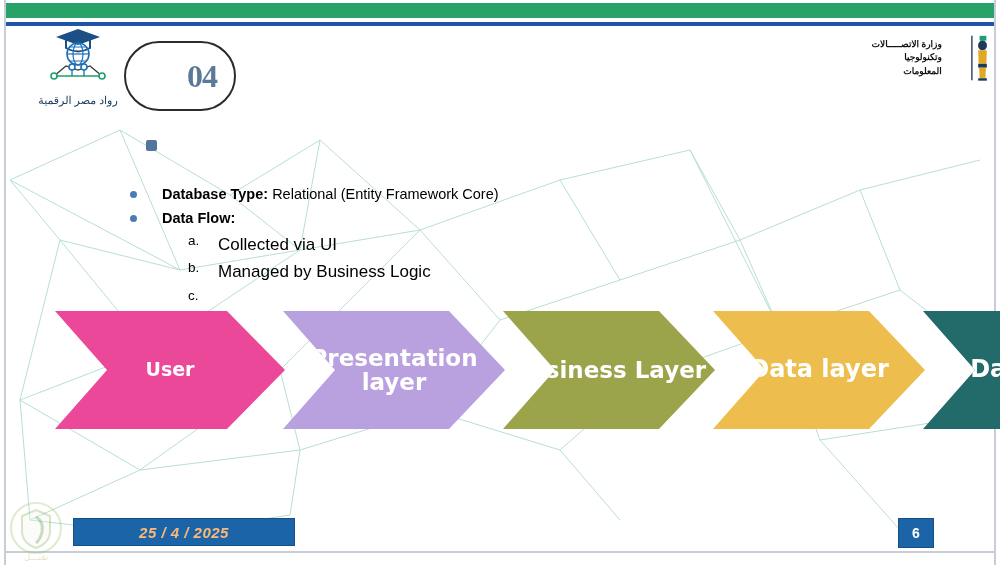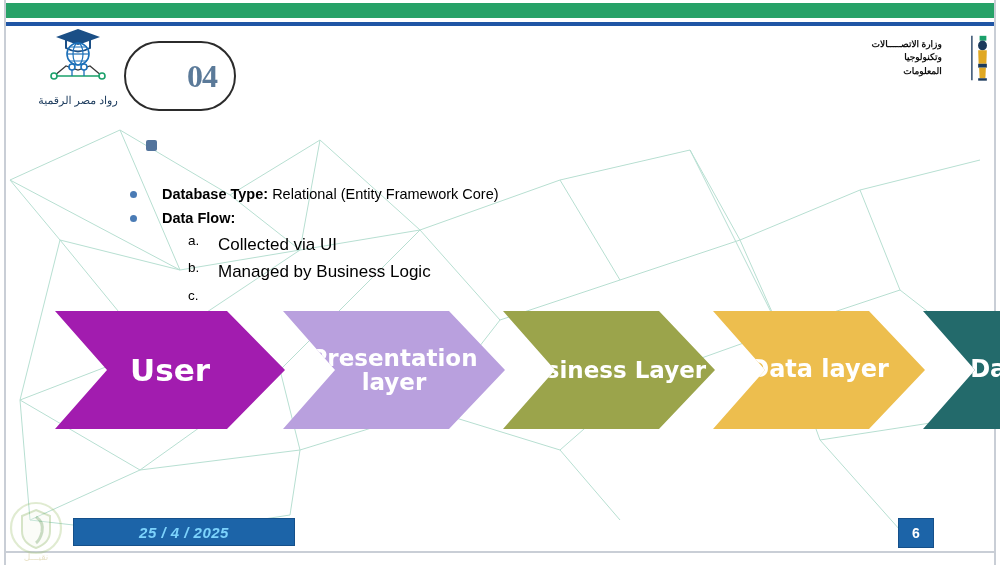--- a/index.html
+++ b/index.html
@@ -157,21 +157,21 @@
   
   .date-bar {
     position: absolute; left: 73px; top: 518px;
     width: 222px; height: 28px;
     background: #1c64a8;
     border: 1px solid #15508a;
     display: flex; align-items: center; justify-content: center;
     box-sizing: border-box;
   }
   .date-text {
-    color: #7dd3fc; font-size: 15px; font-style: italic;
+    color: #fdba74; font-size: 15px; font-style: italic;
     font-weight: bold; letter-spacing: 0.5px;
   }
   .page-box {
     position: absolute; left: 898px; top: 518px;
     width: 36px; height: 30px;
     background: #1c64a8;
     border: 1px solid #15508a;
     display: flex; align-items: center; justify-content: center;
     box-sizing: border-box;
   }
@@ -285,22 +285,22 @@
         <div class="s-marker">b.</div>
         <div class="s-text">Managed by Business Logic</div>
       </div>
       <div class="s-row">
         <div class="s-marker">c.</div>
       </div>
     </div>
   </div>
 
   <div class="process">
-    <div class="chev" style="left:0px; width:230px; font-size:31px;
-                background:#a21caf;
+    <div class="chev" style="left:0px; width:230px; font-size:19px;
+                background:#ec4899;
                 clip-path: polygon(0 0, 172px 0, 230px 50%, 172px 100%, 0 100%, 52px 50%);">
       <span>User</span>
     </div>
 
     <div class="chev" style="left:228px; width:222px; font-size:23px;
                 background:#b9a0de;
                 clip-path: polygon(0 0, 166px 0, 222px 50%, 166px 100%, 0 100%, 52px 50%);">
       <span>Presentation layer</span>
     </div>
 

